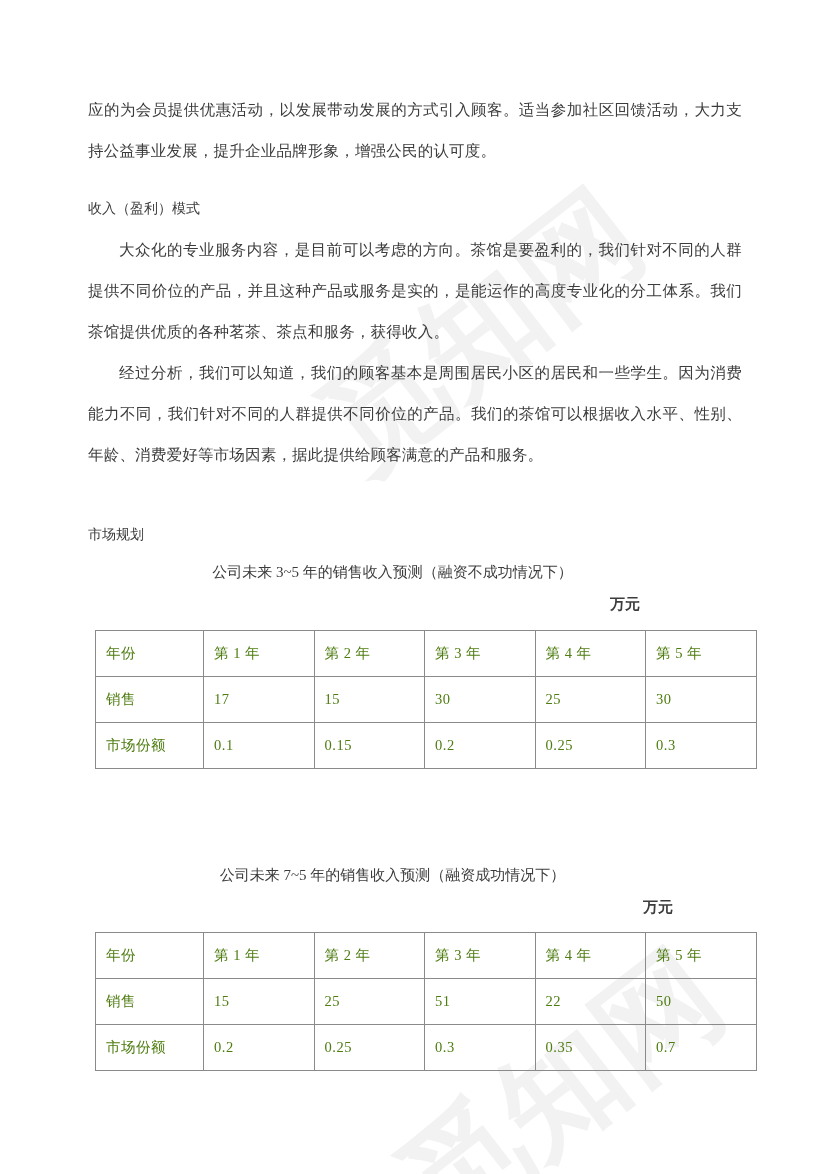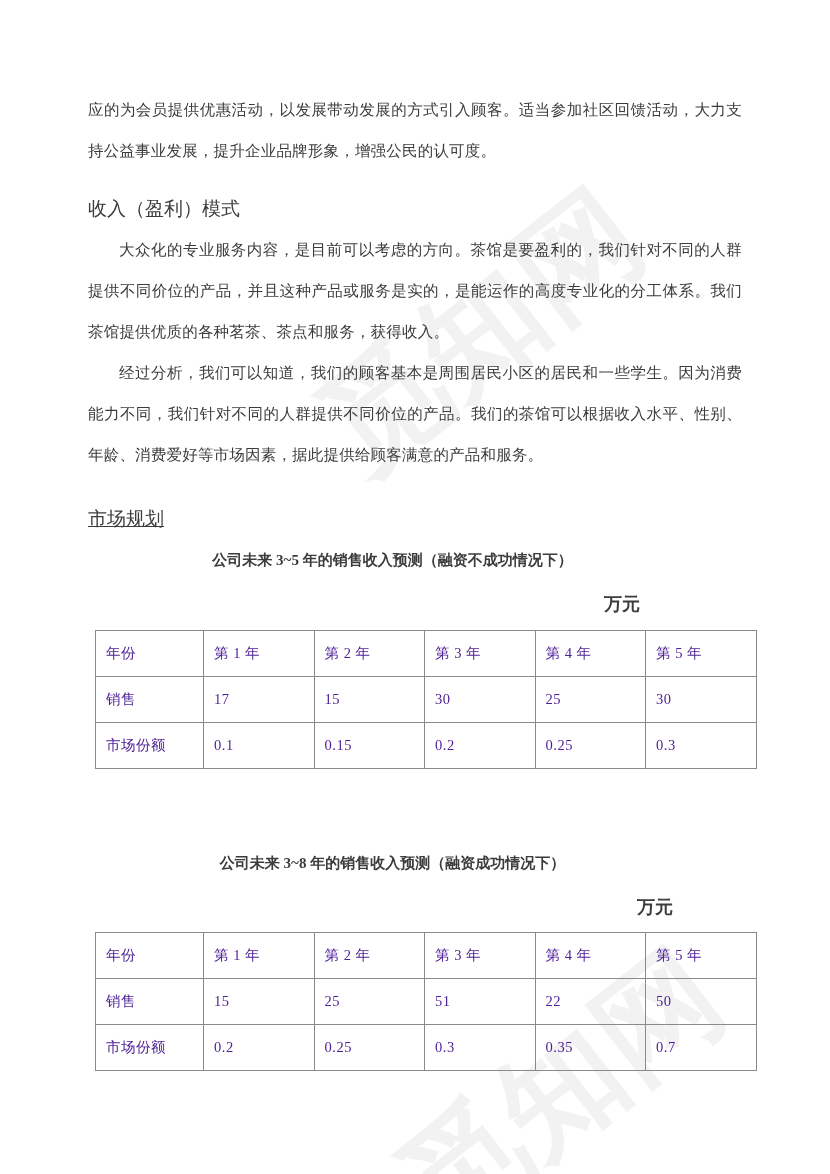--- a/index.html
+++ b/index.html
@@ -58,55 +58,55 @@
     line-height: 41px;
     text-align: justify;
     text-justify: inter-ideograph;
     letter-spacing: 0.2px;
     color: #3c3c3c;
   }
   p.indent { text-indent: 2em; }
 
   .heading {
     margin: 0;
-    font-size: 19px;
+    font-size: 14px;
     line-height: 41px;
     font-weight: 400;
     color: #3c3c3c;
   }
 
   .table-title {
-    margin: 0;
+    margin: 12px;
     font-size: 15px;
     line-height: 30px;
-    font-weight: 700;
+    font-weight: 400;
     text-align: center;
     color: #3c3c3c;
   }
 
   .unit-label {
-    font-size: 18px;
+    font-size: 15px;
     font-weight: 700;
     color: #3c3c3c;
     text-align: right;
     line-height: 28px;
   }
 
   table.data-table {
     border-collapse: collapse;
     table-layout: fixed;
     width: 595px;
     border: 1px solid #8a8a8a;
   }
   table.data-table td {
     border: 1px solid #8a8a8a;
     height: 45px;
     padding: 0 0 0 10px;
     font-size: 14.5px;
-    color: #4c1d95;
+    color: #4d7c0f;
     vertical-align: middle;
     letter-spacing: 0.5px;
   }
   table.data-table td.label-cell { width: 97px; }
   table.data-table td.val-cell { width: 99.5px; }
 </style>
 </head>
 <body>
 
 <div class="page">
@@ -127,21 +127,21 @@
     </div>
 
     <div class="body-block" style="top:229px;">
       <p class="para indent">大众化的专业服务内容，是目前可以考虑的方向。茶馆是要盈利的，我们针对不同的人群提供不同价位的产品，并且这种产品或服务是实的，是能运作的高度专业化的分工体系。我们茶馆提供优质的各种茗茶、茶点和服务，获得收入。</p>
     </div>
 
     <div class="body-block" style="top:352px;">
       <p class="para indent">经过分析，我们可以知道，我们的顾客基本是周围居民小区的居民和一些学生。因为消费能力不同，我们针对不同的人群提供不同价位的产品。我们的茶馆可以根据收入水平、性别、年龄、消费爱好等市场因素，据此提供给顾客满意的产品和服务。</p>
     </div>
 
-    <div class="body-block" style="top:498px;text-decoration:underline;">
+    <div class="body-block" style="top:514px;">
       <p class="heading">市场规划</p>
     </div>
 
     <div class="body-block" style="top:545px; left:95px; width:595px;">
       <p class="table-title">公司未来 3~5 年的销售收入预测（融资不成功情况下）</p>
     </div>
 
     <div class="body-block" style="top:590px; left:95px; width:545px;">
       <div class="unit-label">万元</div>
     </div>
@@ -171,21 +171,21 @@
             <td class="val-cell">0.15</td>
             <td class="val-cell">0.2</td>
             <td class="val-cell">0.25</td>
             <td class="val-cell">0.3</td>
           </tr>
         </tbody>
       </table>
     </div>
 
     <div class="body-block" style="top:848px; left:95px; width:595px;">
-      <p class="table-title">公司未来 3~8 年的销售收入预测（融资成功情况下）</p>
+      <p class="table-title">公司未来 7~5 年的销售收入预测（融资成功情况下）</p>
     </div>
 
     <div class="body-block" style="top:893px; left:95px; width:578px;">
       <div class="unit-label">万元</div>
     </div>
 
     <div class="body-block" style="top:932px; left:95px; width:595px;">
       <table class="data-table">
         <tbody>
           <tr>

